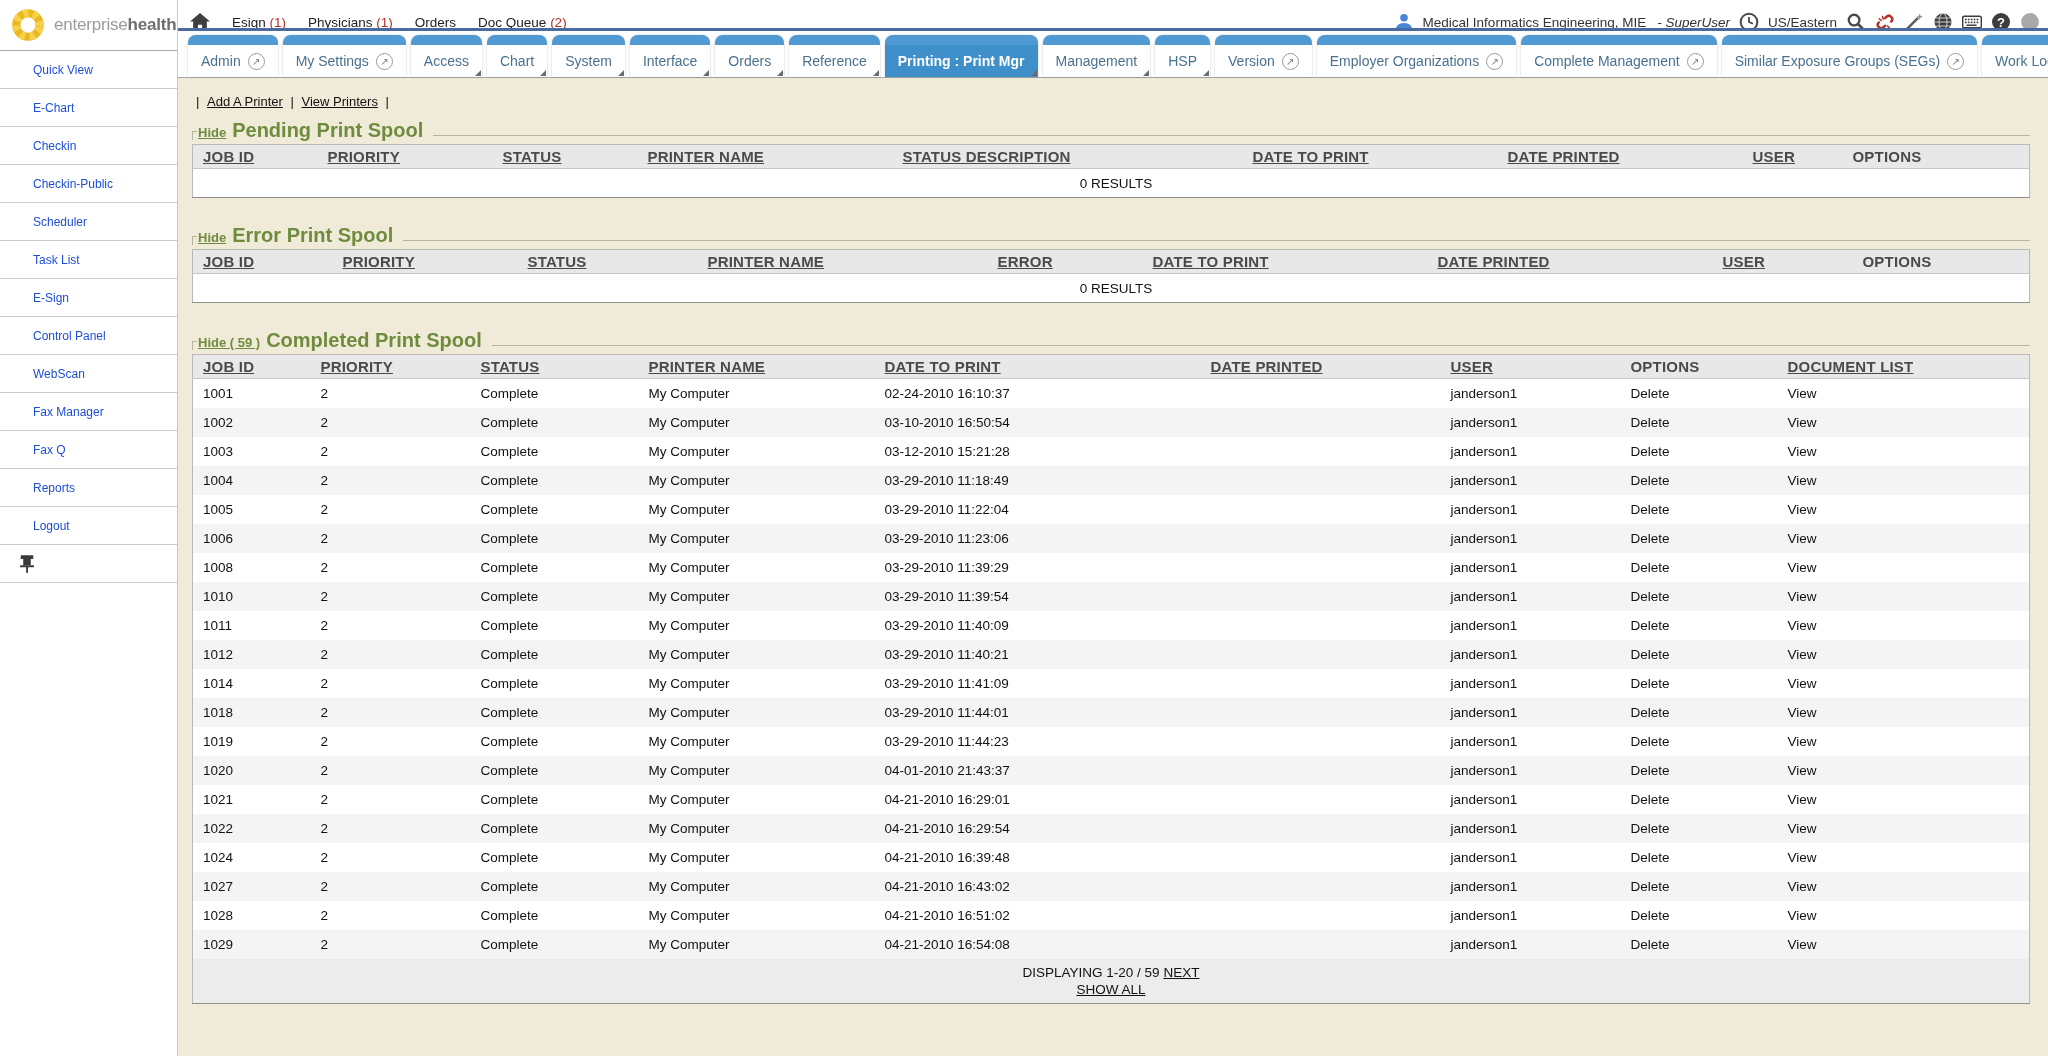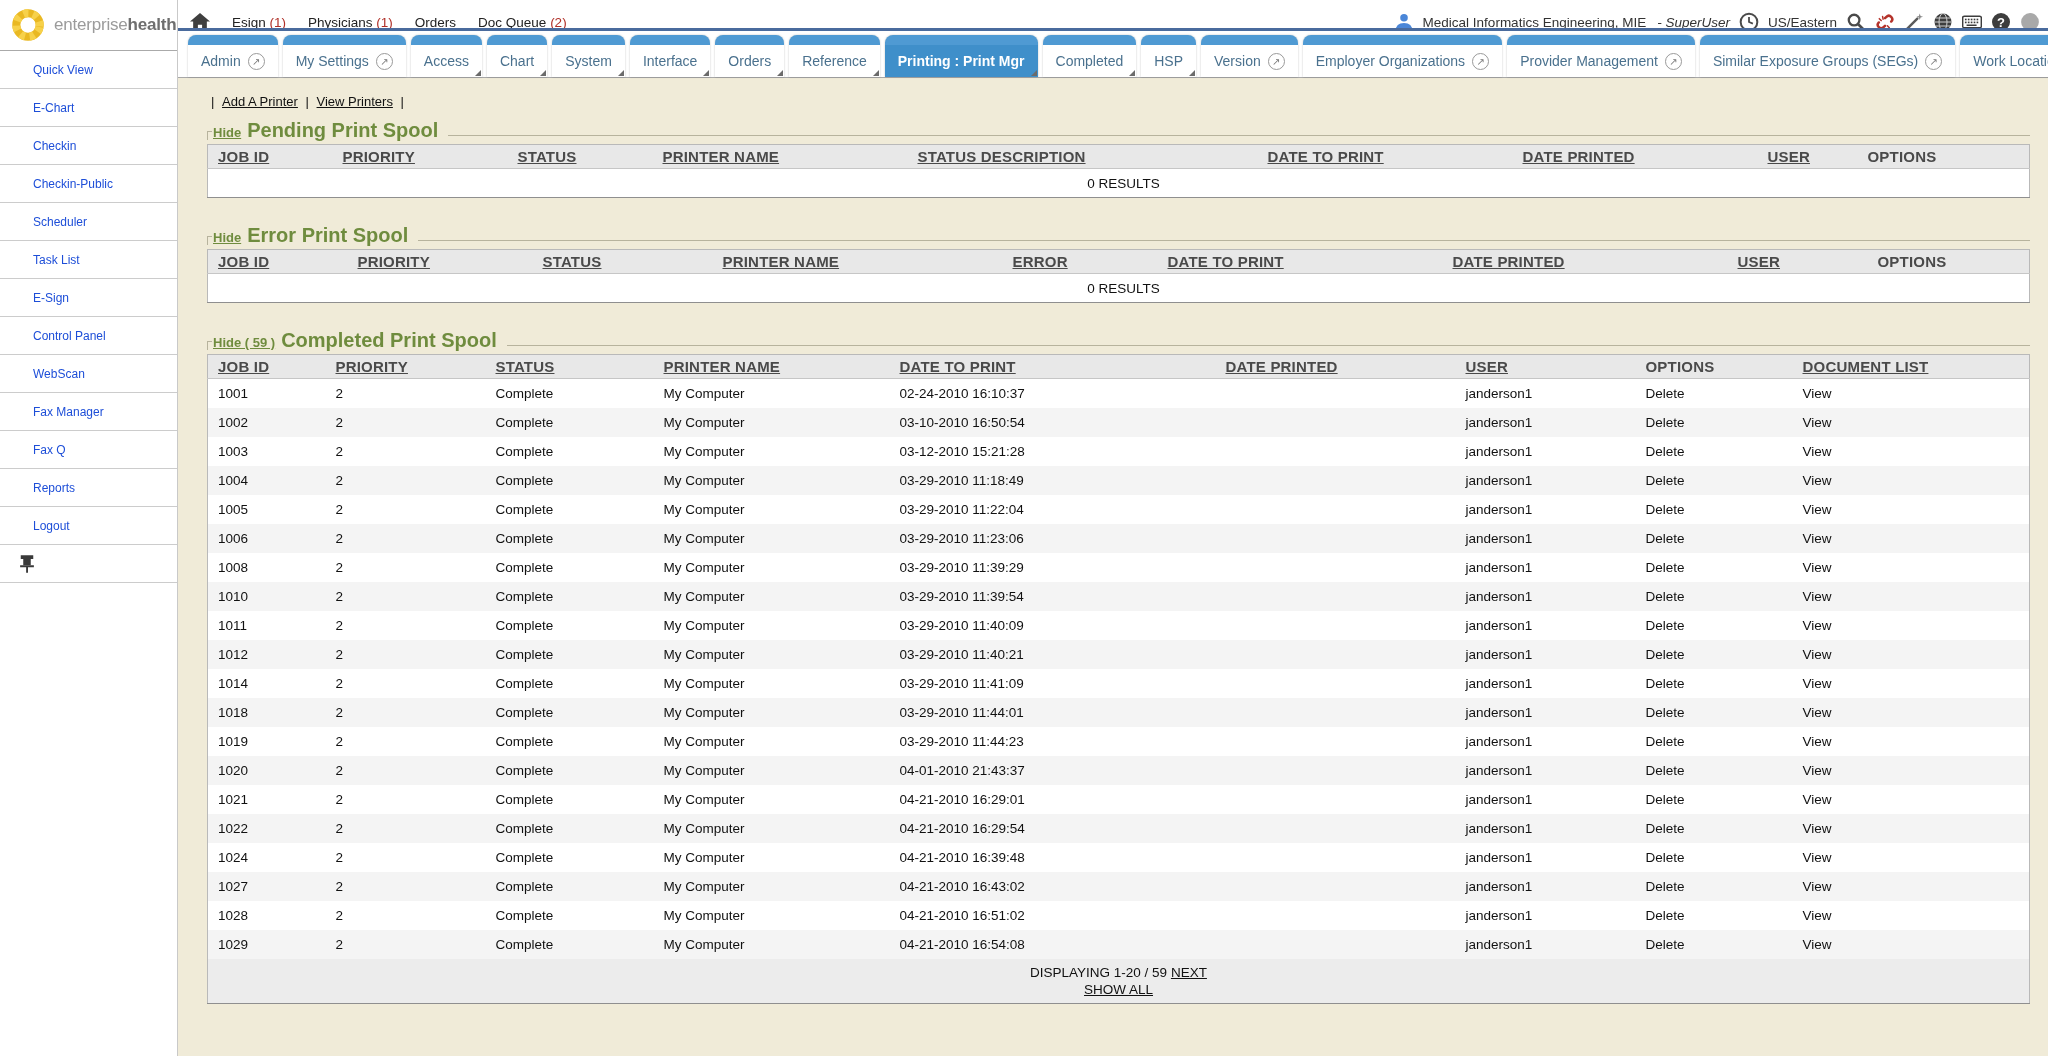--- a/index.html
+++ b/index.html
@@ -41,21 +41,21 @@
          padding:4px 13px; font-size:14px; color:#4a718e; cursor:pointer;
          box-shadow:0 0 2px rgba(0,0,0,0.25); white-space:nowrap; }
   .tab.active { background:#3f8fca; color:#fff; font-weight:bold; }
   .ext-icon { width:17px; height:17px; border:1px solid #9a9a9a; border-radius:50%;
               display:inline-flex; align-items:center; justify-content:center;
               font-size:10px; color:#777; font-weight:normal; }
   .dd-corner { position:absolute; right:1px; bottom:1px; width:0; height:0;
                border-left:6px solid transparent; border-bottom:6px solid #6b6b6b; }
 
   
-  .content { flex:1; background:#f0ebd8; padding:12px 18px 0 29px; }
+  .content { flex:1; background:#f0ebd8; padding:12px 18px 0 14px; }
   .toolbar { font-size:13px; color:#111; margin:4px 0 10px 4px; }
   .toolbar a { color:#111; text-decoration:underline; cursor:pointer; margin:0 4px; }
   .toolbar .pipe { color:#111; }
 
   .section { margin-bottom:26px; }
   .legend { display:flex; align-items:center; margin-bottom:2px; }
   .tick { width:5px; height:9px; border-top:1px solid #b7b39d; border-left:1px solid #b7b39d; margin-top:10px; }
   .hide-link { font-size:13px; font-weight:bold; color:#6f8c3e; text-decoration:underline;
                cursor:pointer; margin:4px 6px 0 1px; white-space:nowrap; }
   .sec-title { font-size:20px; font-weight:bold; color:#6f8c3e; white-space:nowrap; }
@@ -222,37 +222,37 @@
         </div>
         <div class="tab">
           <span>Reference</span>
           <span class="dd-corner"></span>
         </div>
         <div class="tab active">
           <span>Printing : Print Mgr</span>
           <span class="dd-corner"></span>
         </div>
         <div class="tab">
-          <span>Completed</span>
+          <span>Management</span>
           <span class="dd-corner"></span>
         </div>
         <div class="tab">
           <span>HSP</span>
           <span class="dd-corner"></span>
         </div>
         <div class="tab">
           <span>Version</span>
           <span class="ext-icon">↗</span>
         </div>
         <div class="tab">
           <span>Employer Organizations</span>
           <span class="ext-icon">↗</span>
         </div>
         <div class="tab">
-          <span>Provider Management</span>
+          <span>Complete Management</span>
           <span class="ext-icon">↗</span>
         </div>
         <div class="tab">
           <span>Similar Exposure Groups (SEGs)</span>
           <span class="ext-icon">↗</span>
         </div>
         <div class="tab">
           <span>Work Locations</span>
         </div>
       </div>

